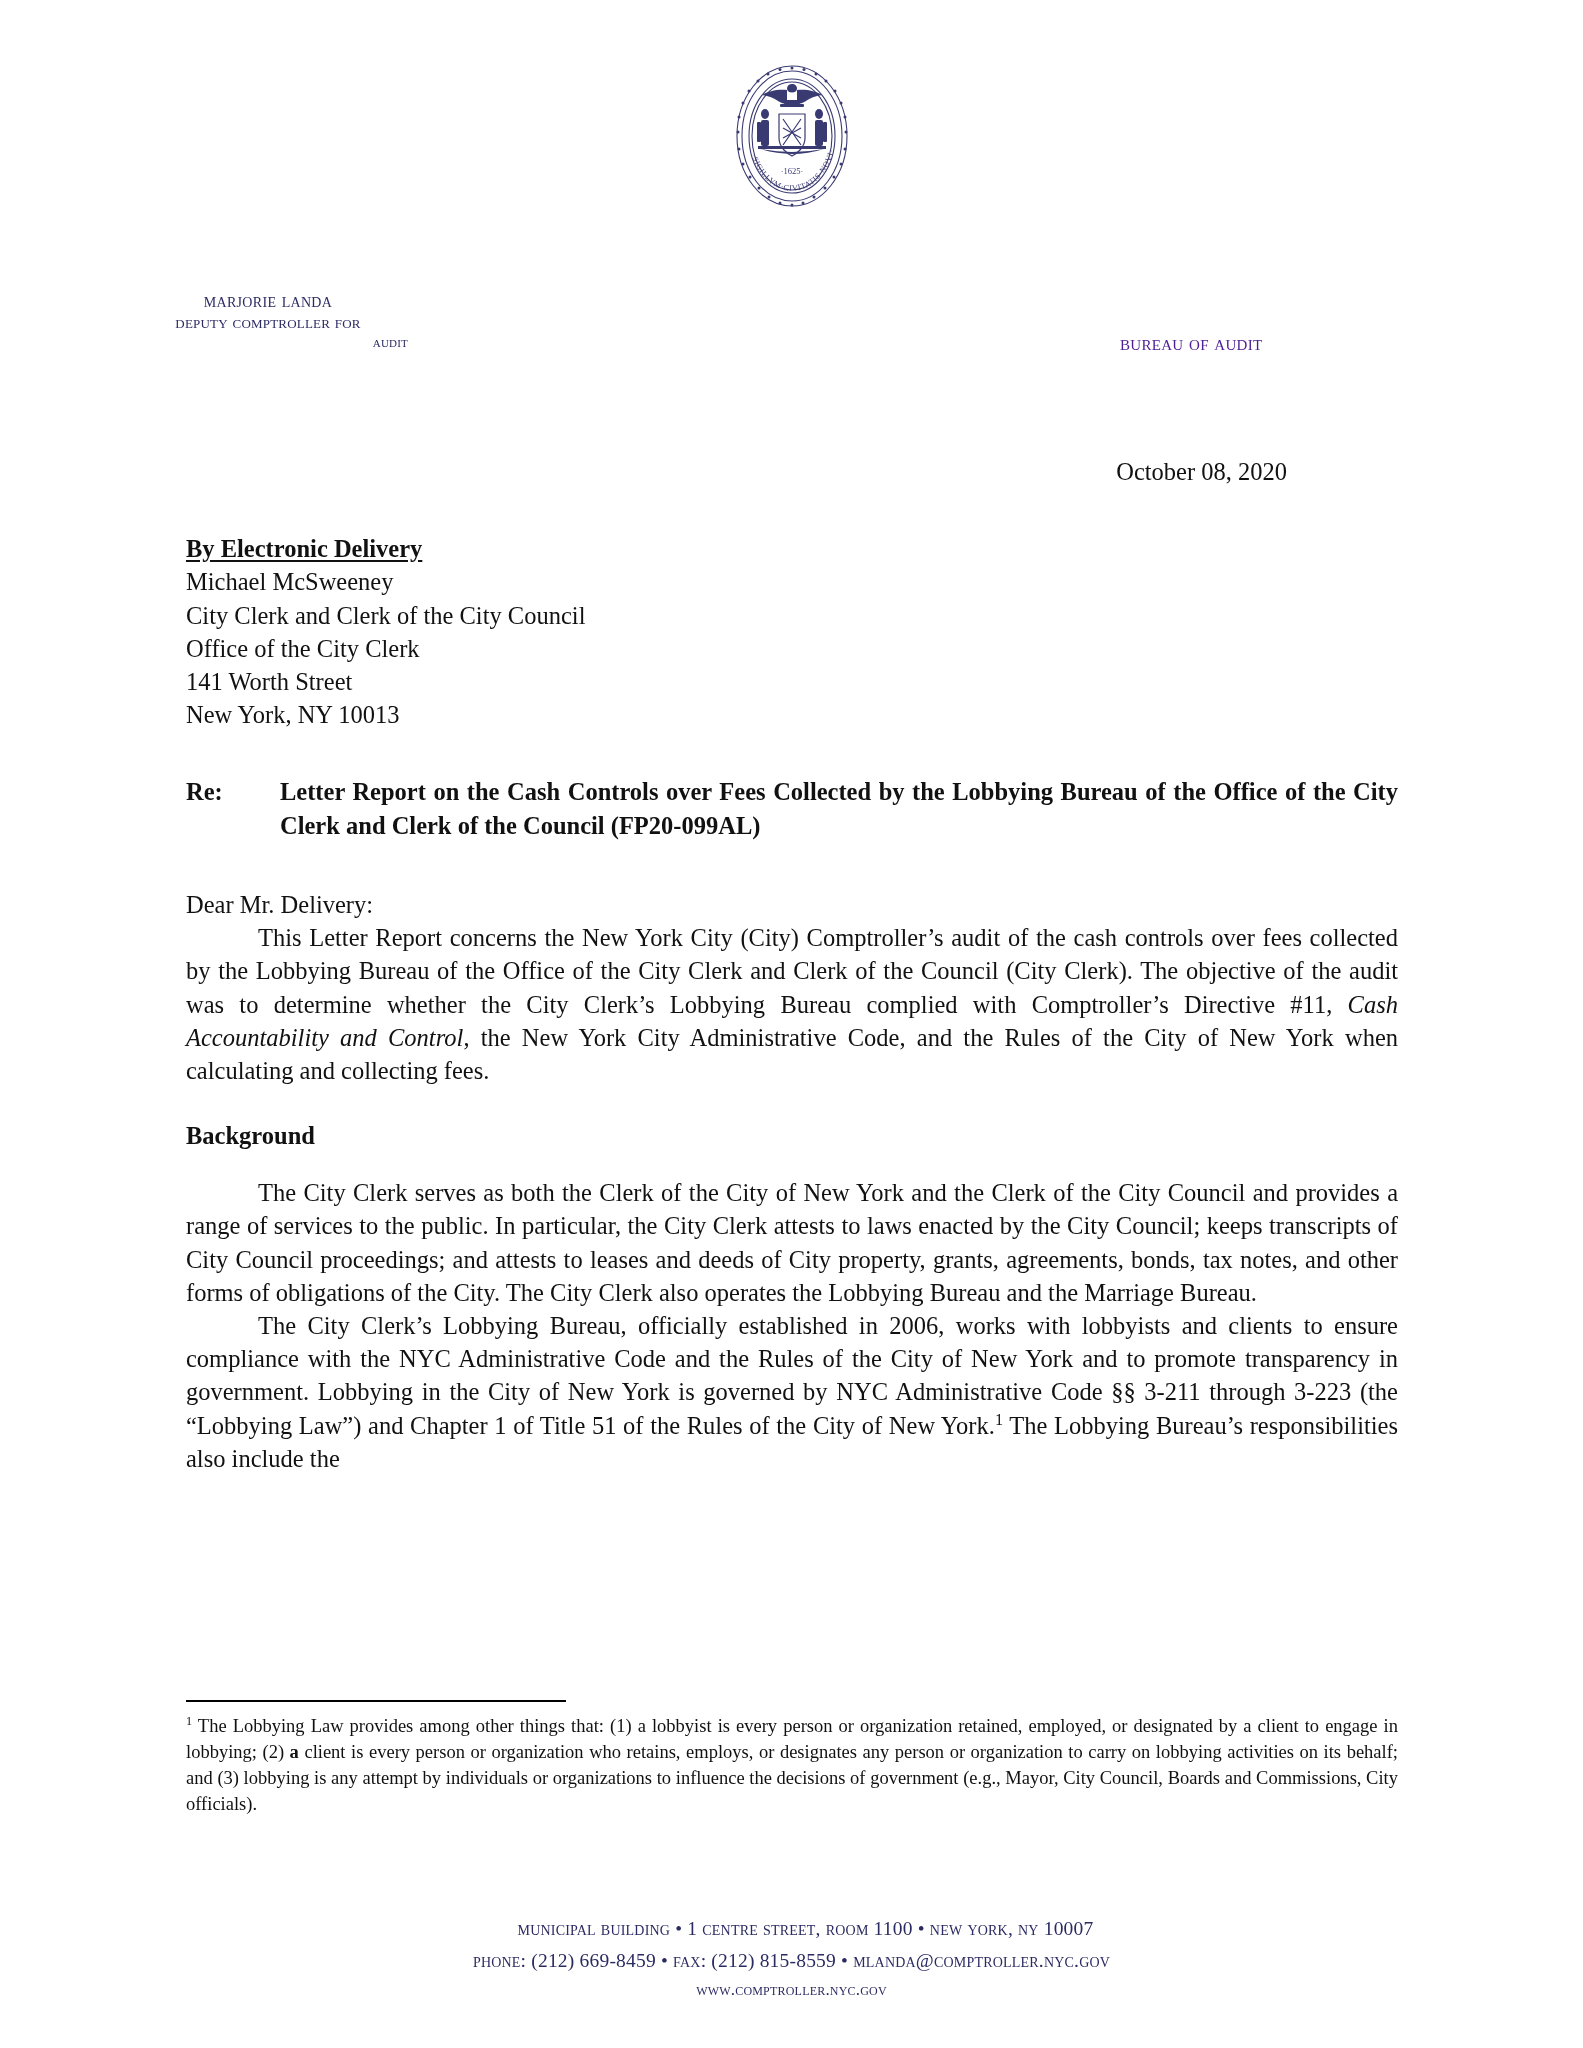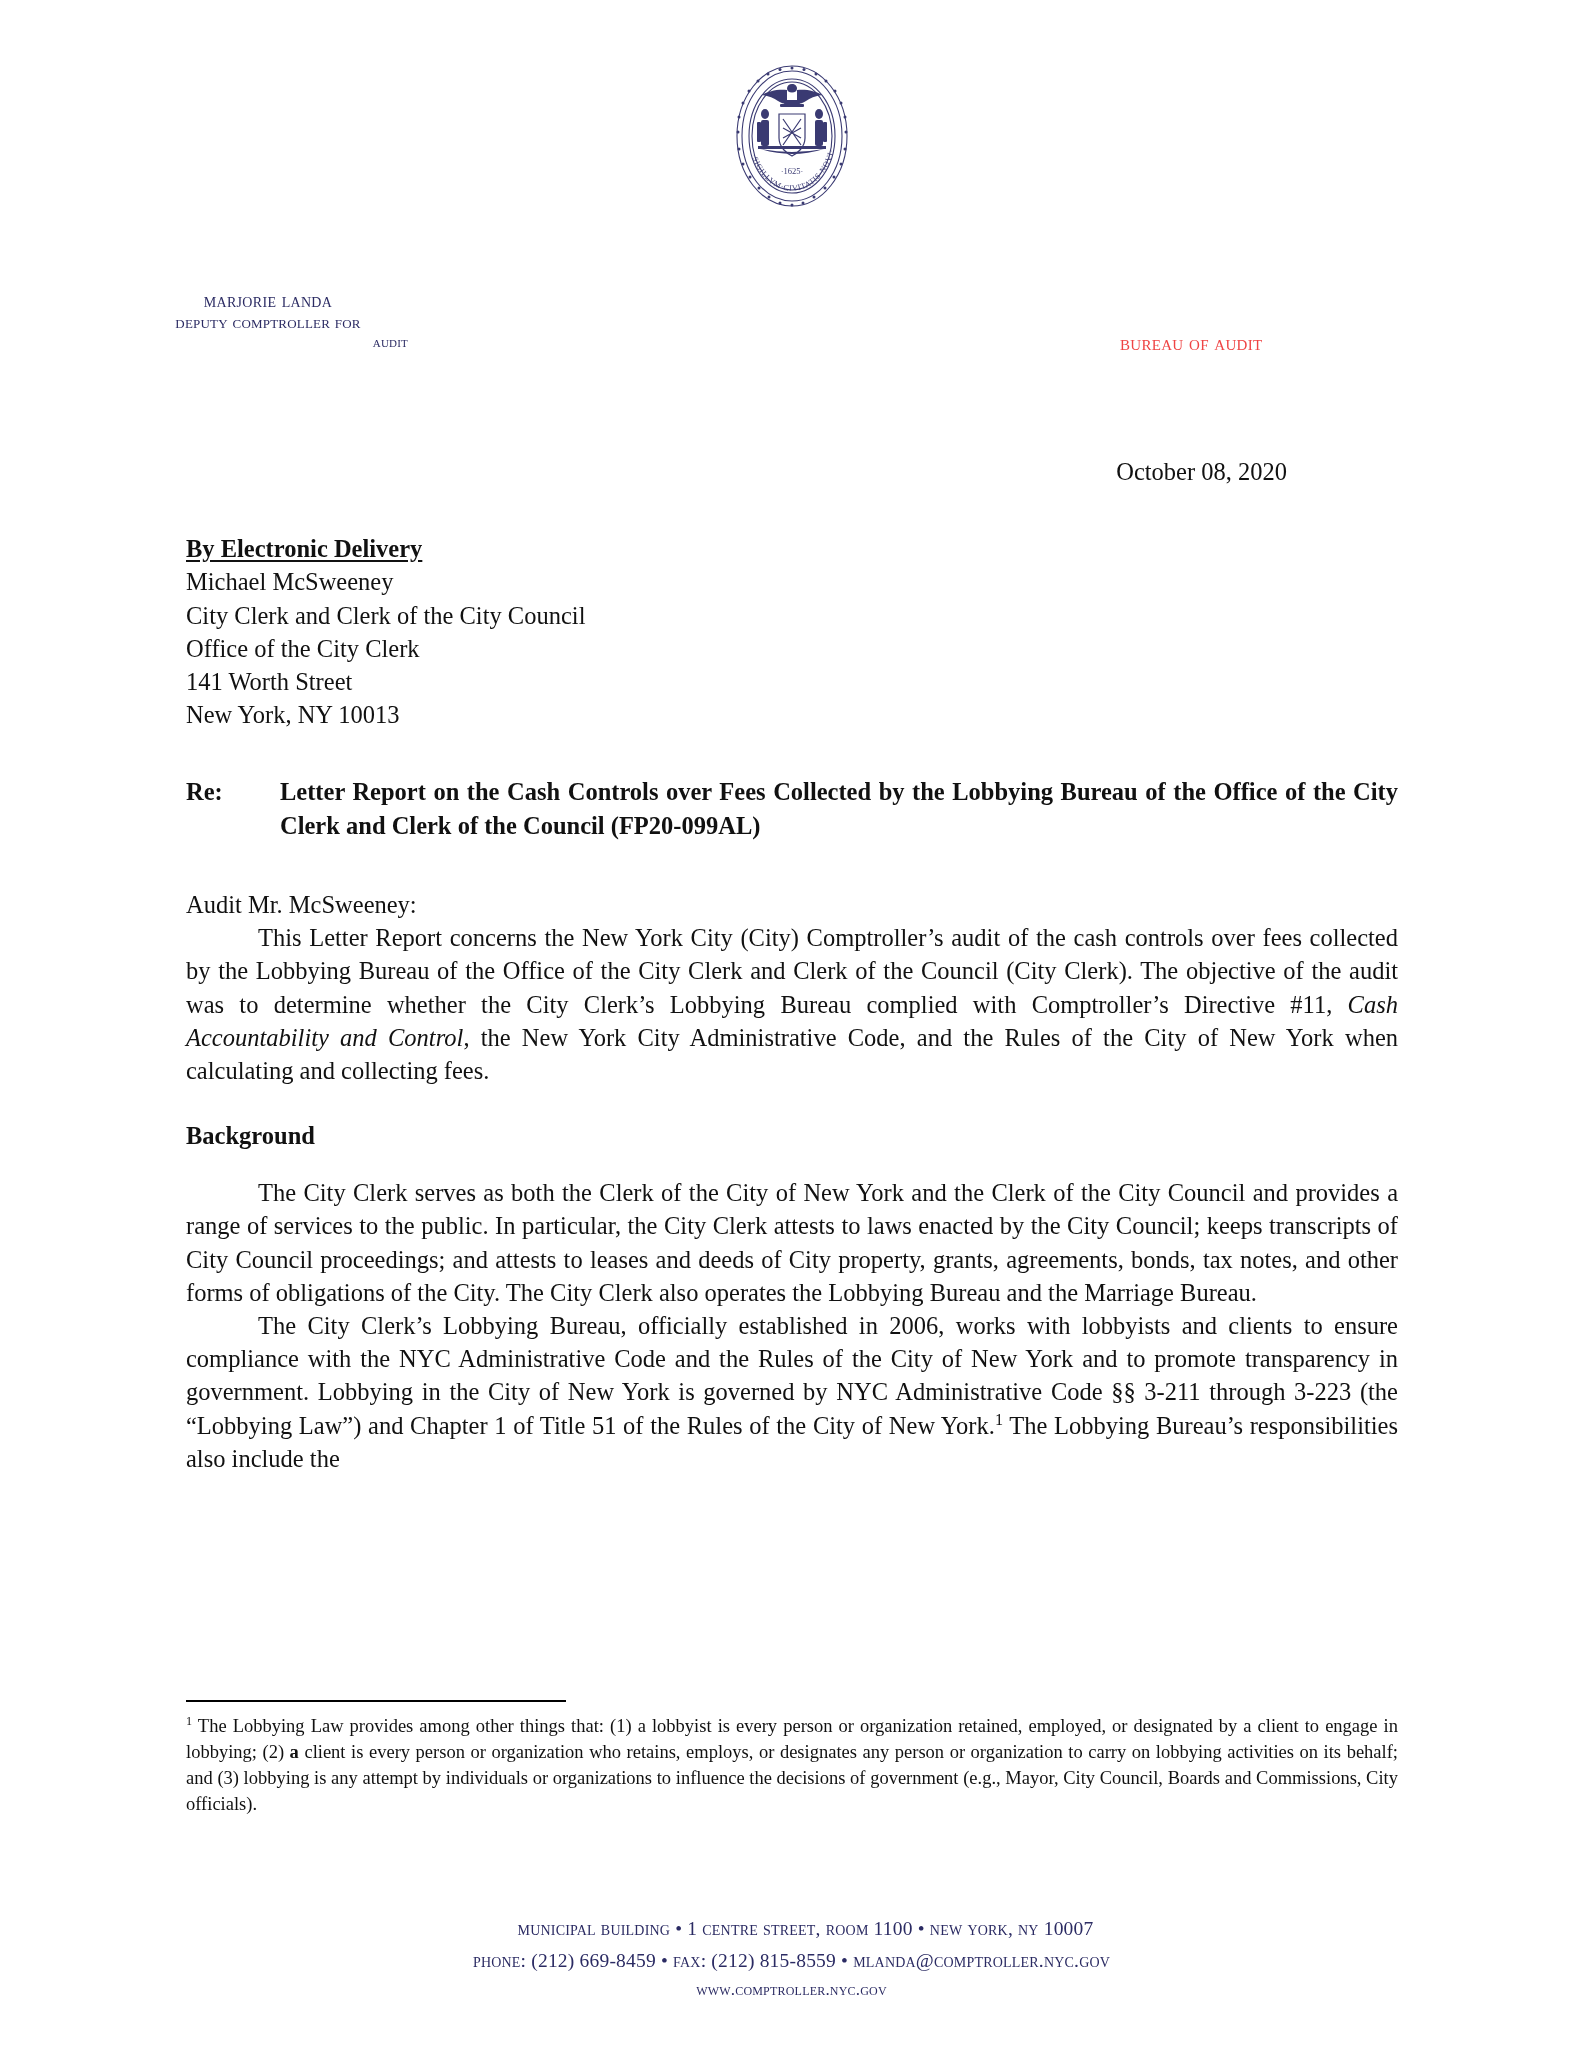--- a/index.html
+++ b/index.html
@@ -77,21 +77,21 @@
   .lh-left .l1 { font-size: 20.5px; letter-spacing: 0.3px; }
   .lh-left .l2 { font-size: 18px; letter-spacing: 0.2px; }
   .lh-left .l3 { font-size: 16px; letter-spacing: 0.2px; text-align: right; }
 
   .lh-right {
     position: absolute;
     top: 331px;
     left: 1120px;
     width: 340px;
     text-align: left;
-    color: #ef4444;
+    color: #4c1d95;
     font-size: 21px;
     font-variant: small-caps;
     text-transform: lowercase;
     letter-spacing: 0.3px;
   }
 
   
   .body-area {
     position: absolute;
     top: 455px;
@@ -271,21 +271,21 @@
     <div class="addr-line">City Clerk and Clerk of the City Council</div>
     <div class="addr-line">Office of the City Clerk</div>
     <div class="addr-line">141 Worth Street</div>
     <div class="addr-line">New York, NY 10013</div>
 
     <div class="re-block">
       <div class="re-label">Re:</div>
       <div class="re-text">Letter Report on the Cash Controls over Fees Collected by the Lobbying Bureau of the Office of the City Clerk and Clerk of the Council (FP20-099AL)</div>
     </div>
 
-    <div class="salutation">Audit Mr. McSweeney:</div>
+    <div class="salutation">Dear Mr. Delivery:</div>
 
     <p class="para para-gap"><span>This Letter Report concerns the New York City (City) Comptroller’s audit of the cash controls over fees collected by the Lobbying Bureau of the Office of the City Clerk and Clerk of the Council (City Clerk). The objective of the audit was to determine whether the City Clerk’s Lobbying Bureau complied with Comptroller’s Directive #11, </span><span class="ital">Cash Accountability and Control</span><span>, the New York City Administrative Code, and the Rules of the City of New York when calculating and collecting fees.</span></p>
 
     <h2 class="section">Background</h2>
 
     <p class="para">The City Clerk serves as both the Clerk of the City of New York and the Clerk of the City Council and provides a range of services to the public. In particular, the City Clerk attests to laws enacted by the City Council; keeps transcripts of City Council proceedings; and attests to leases and deeds of City property, grants, agreements, bonds, tax notes, and other forms of obligations of the City. The City Clerk also operates the Lobbying Bureau and the Marriage Bureau.</p>
 
     <p class="para para-gap"><span>The City Clerk’s Lobbying Bureau, officially established in 2006, works with lobbyists and clients to ensure compliance with the NYC Administrative Code and the Rules of the City of New York and to promote transparency in government. Lobbying in the City of New York is governed by NYC Administrative Code §§ 3-211 through 3-223 (the “Lobbying Law”) and Chapter 1 of Title 51 of the Rules of the City of New York.</span><sup class="fn">1</sup><span> The Lobbying Bureau’s responsibilities also include the</span></p>
   </div>
 

